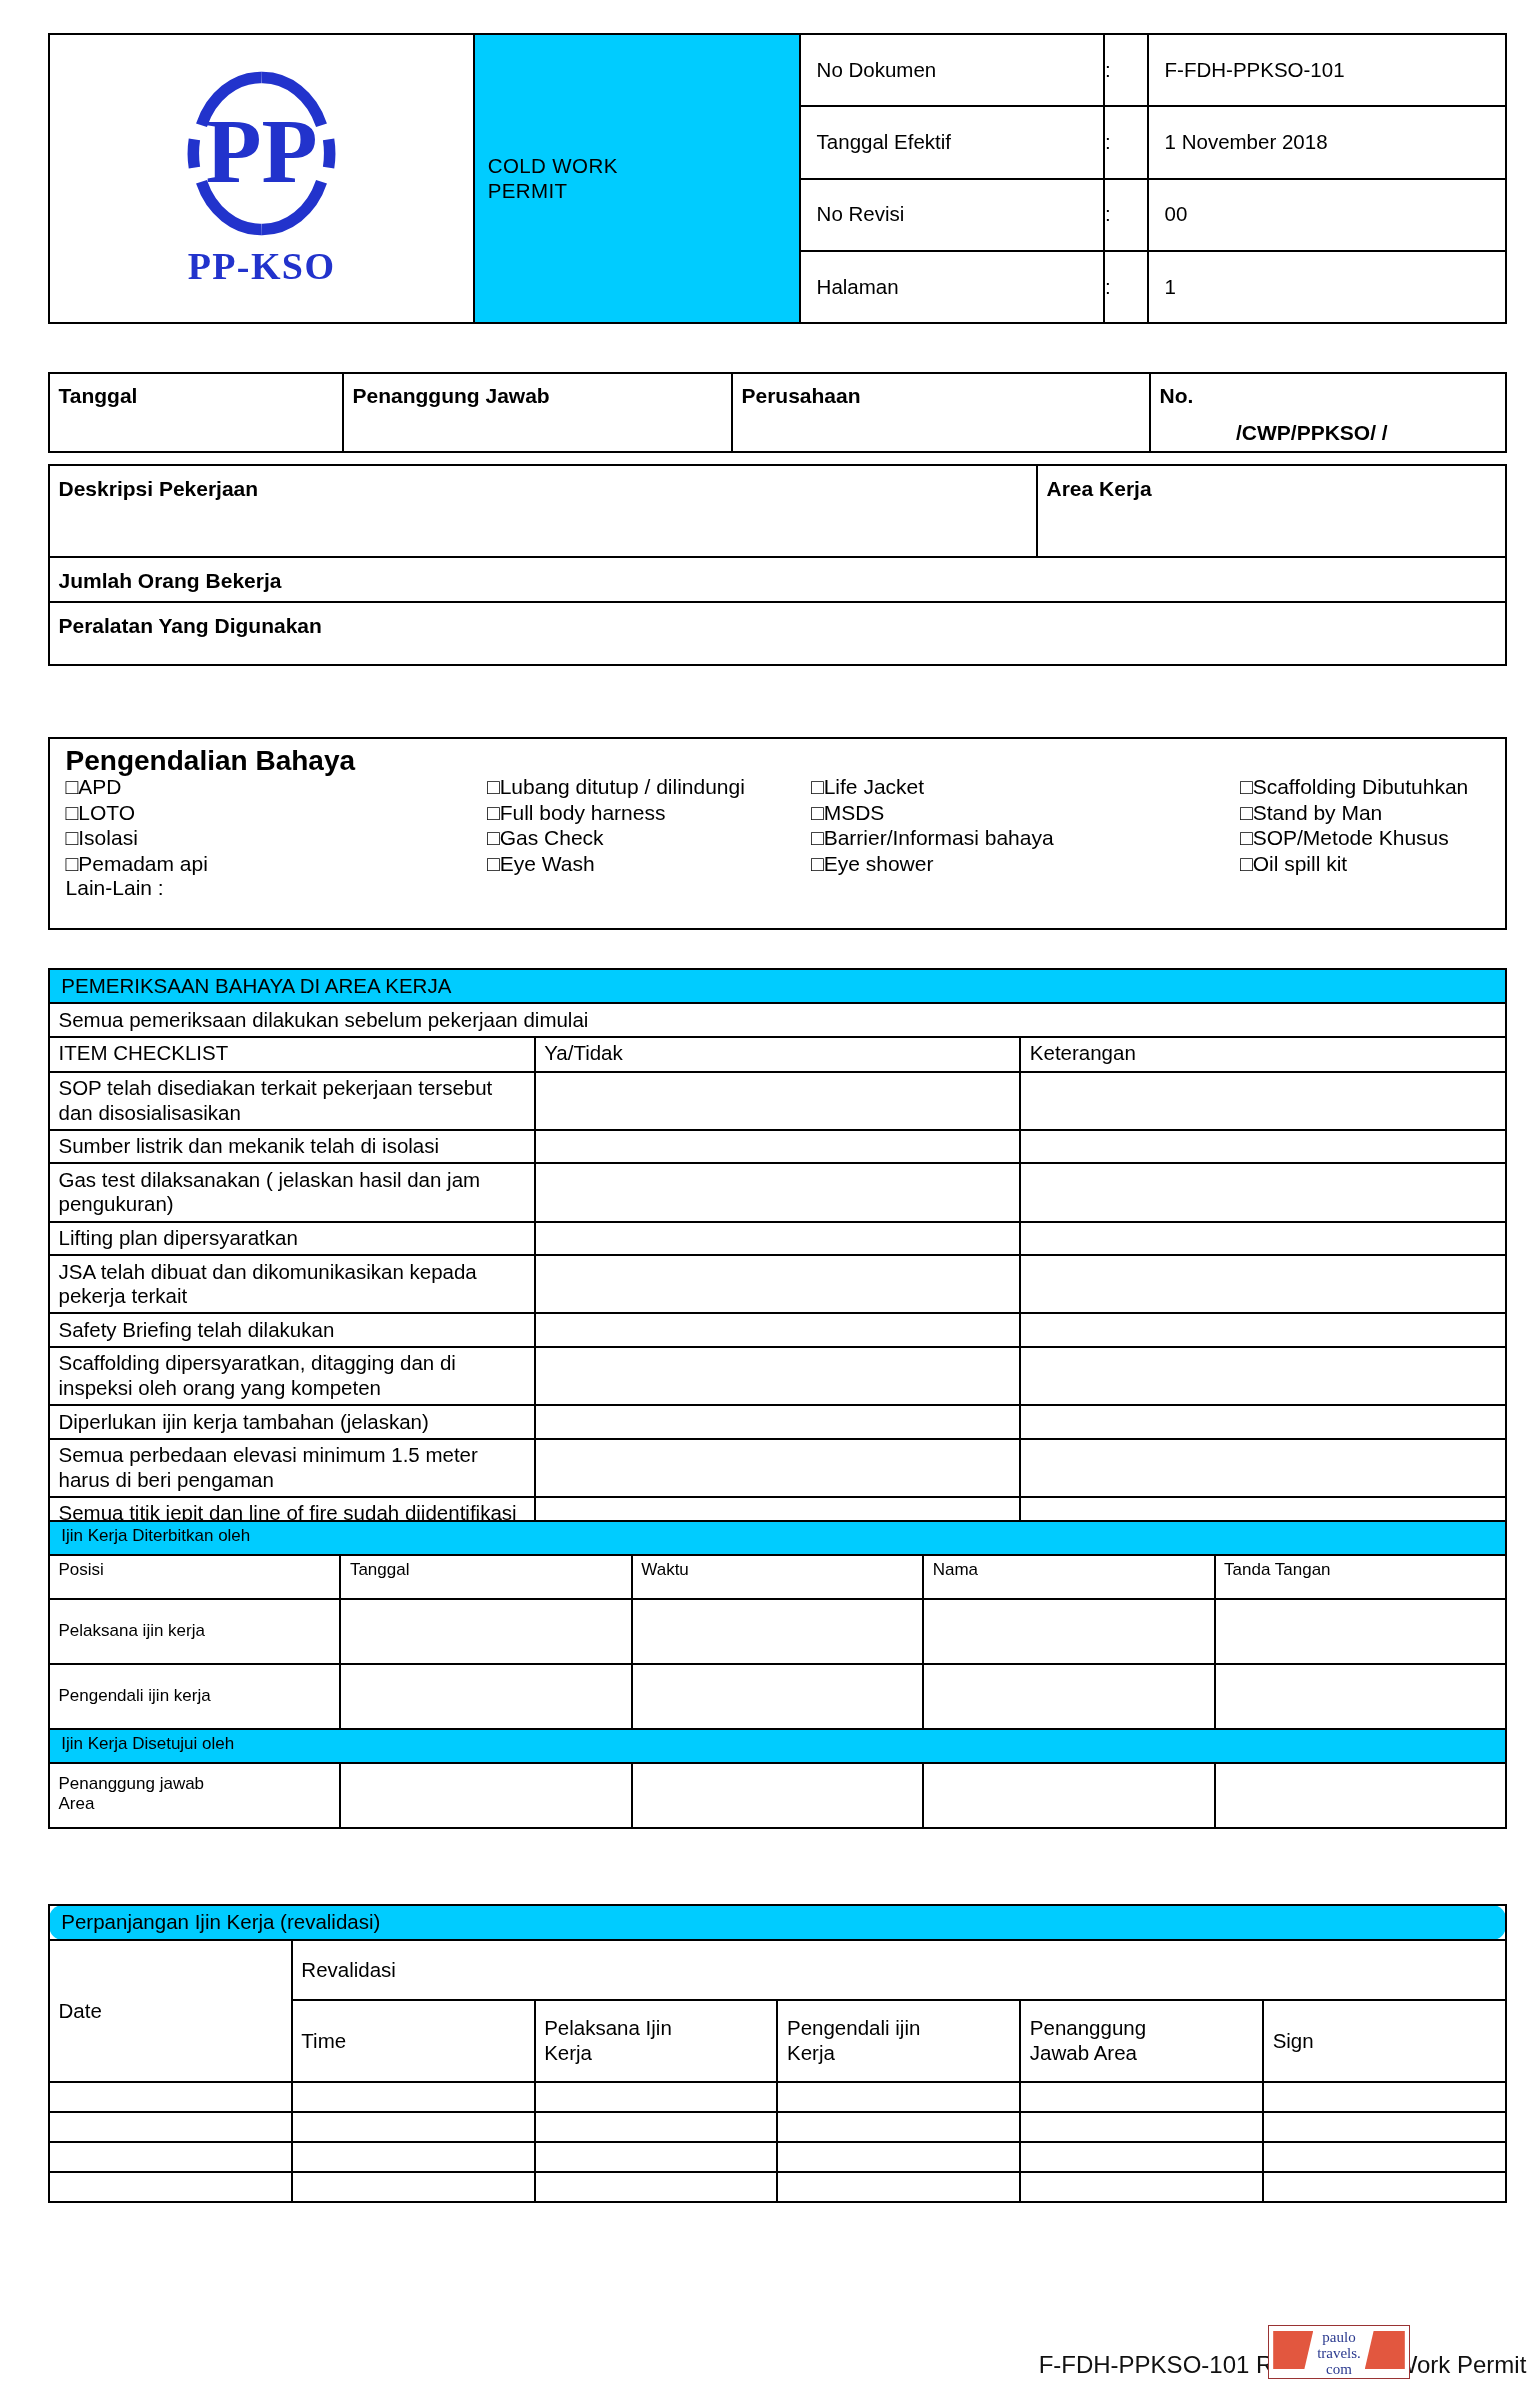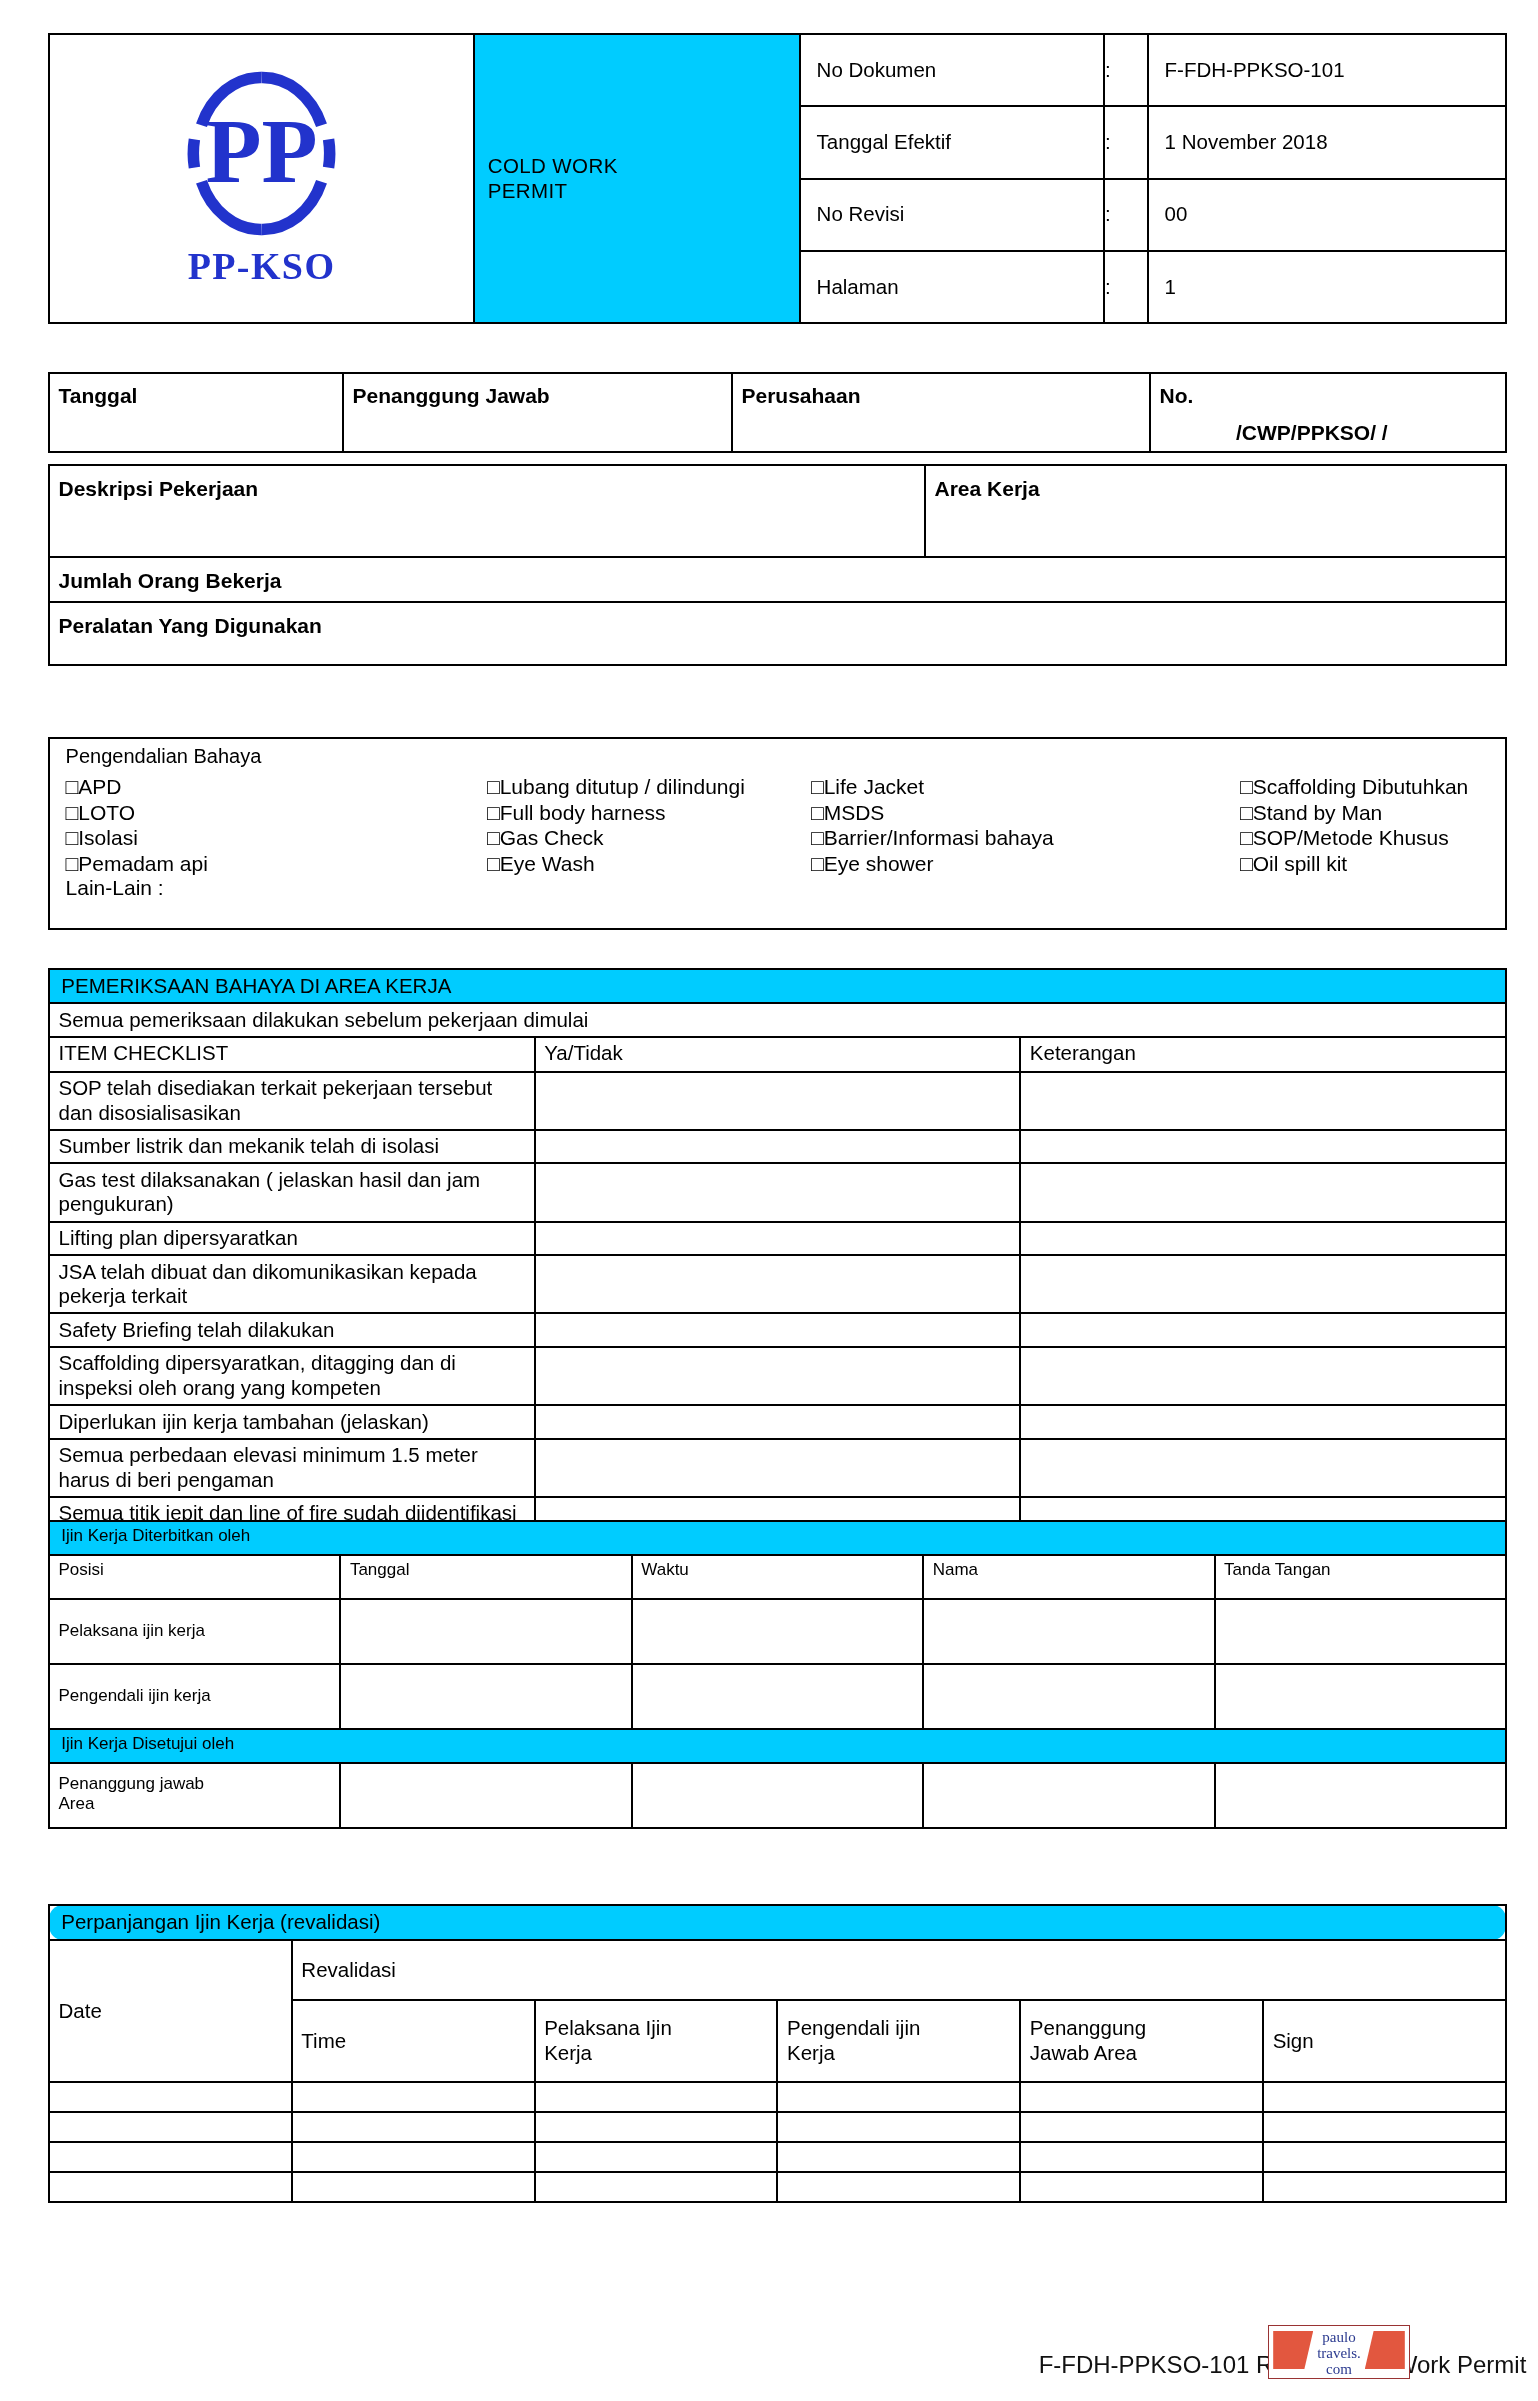--- a/index.html
+++ b/index.html
@@ -111,22 +111,22 @@
     top: 737px;
     width: 1459px;
     height: 193px;
     border: 2.1px solid #000000;
     box-sizing: border-box;
     background: #ffffff;
   }
   .hz-title {
     position: absolute;
     left: 15.6px; top: 5.7px;
-    font-size: 20px;
-    font-weight: normal;
+    font-size: 28px;
+    font-weight: bold;
   }
   .hz-col {
     position: absolute;
     top: 35px;
   }
   .hz-col .hz-item {
     font-size: 21px;
     line-height: 25.5px;
     white-space: nowrap;
   }
@@ -299,21 +299,21 @@
         <span>No.</span>
         <span class="no-sub">/CWP/PPKSO/ /</span>
       </td>
     </tr>
   </tbody>
     </table>
 
   <table class="doc" id="desc-table">
     <tbody>
         <tr>
-      <td style="width:876px; height:92px">Deskripsi Pekerjaan</td>
+      <td style="width:988px; height:92px">Deskripsi Pekerjaan</td>
       <td rowspan="1" style="height:92px">Area Kerja</td>
     </tr>
     <tr>
       <td colspan="2" style="height:45px">Jumlah Orang Bekerja</td>
     </tr>
     <tr>
       <td colspan="2" style="height:63px">Peralatan Yang Digunakan</td>
     </tr>
   </tbody>
     </table>

